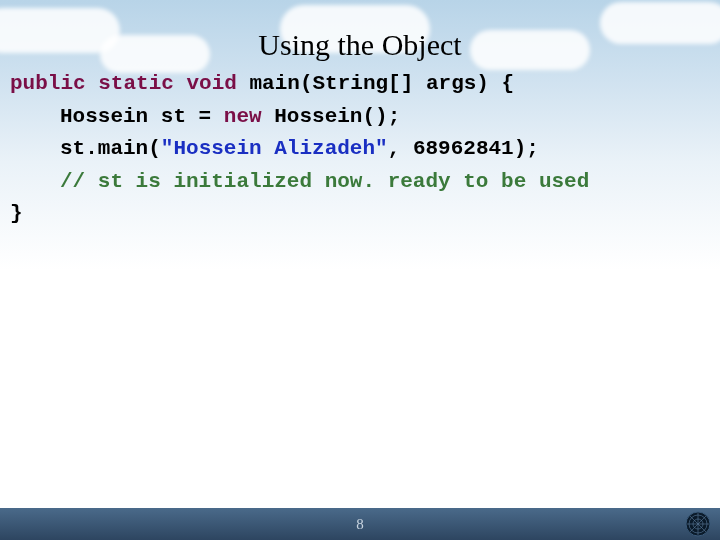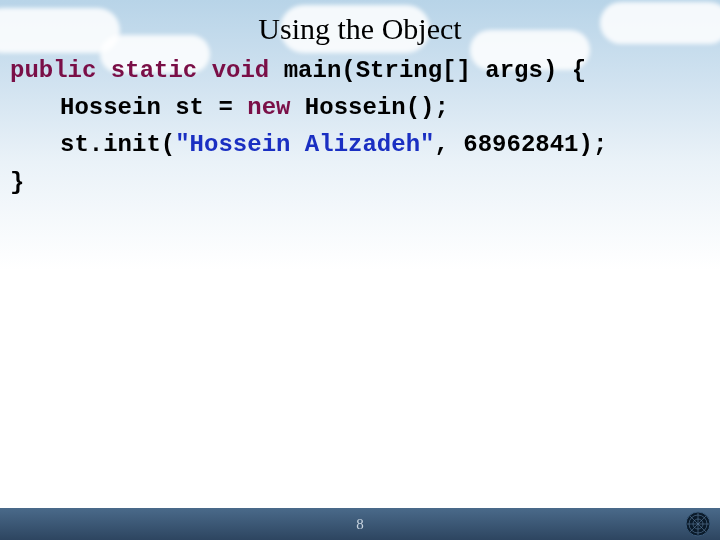--- a/index.html
+++ b/index.html
@@ -18,32 +18,32 @@
   .cloud1 { width: 140px; height: 45px; top: 8px; left: -20px; }
   .cloud2 { width: 110px; height: 38px; top: 35px; left: 100px; }
   .cloud3 { width: 150px; height: 48px; top: 5px; left: 280px; }
   .cloud4 { width: 120px; height: 40px; top: 30px; left: 470px; }
   .cloud5 { width: 130px; height: 42px; top: 2px; left: 600px; }
   .title {
     text-align: center;
     font-size: 30px;
     font-family: 'Californian FB', Georgia, serif;
     color: #000;
-    padding-top: 12px;
+    padding-top: 28px;
     padding-bottom: 6px;
     position: relative;
     z-index: 2;
     font-weight: normal;
   }
   .code-area {
     position: relative;
     z-index: 2;
     padding: 0 10px 0 10px;
     font-family: 'Courier New', monospace;
-    font-size: 24px;
+    font-size: 21px;
     font-weight: bold;
     line-height: 1.55;
     color: #000;
   }
   .code-line { white-space: pre-wrap; word-wrap: break-word; }
   .indent { padding-left: 50px; text-indent: -0px; }
   .kw { color: #7a0f47; font-weight: bold; }
   .com { color: #3b7a3b; }
   .str { color: #1a2fc2; }
   .fld { color: #1a2fc2; font-style: italic; }
@@ -79,21 +79,22 @@
 <div class="cloud cloud2"></div>
 <div class="cloud cloud3"></div>
 <div class="cloud cloud4"></div>
 <div class="cloud cloud5"></div>
 
 <h1 class="title">Using the Object</h1>
 
 <div class="code-area">
   <div class="code-line"><span class="kw">public</span><span> </span><span class="kw">static</span><span> </span><span class="kw">void</span><span> main(String[] args) {</span></div>
   <div class="code-line indent"><span>Hossein st = </span><span class="kw">new</span><span> Hossein();</span></div>
-  <div class="code-line indent"><span>st.init(</span><span class="str">"Hossein Alizadeh"</span><span>, 68962841);</span></div>
+  <div class="code-line indent"><span>st.main(</span><span class="str">"Hossein Alizadeh"</span><span>, 68962841);</span></div>
+  <div class="code-line indent"><span class="com">// st is initialized now. ready to be used</span></div>
   <div class="code-line"><span>}</span></div>
 </div>
 
 <div class="footer">
   <span class="page-num">8</span>
   <div class="logo">
     <svg viewBox="0 0 28 28">
       <circle cx="14" cy="14" r="12" fill="#0a1a2a" stroke="#3a5a7a" stroke-width="1"></circle>
       <g stroke="#5a7a9a" stroke-width="0.6" fill="none">
         <circle cx="14" cy="14" r="9"></circle>

